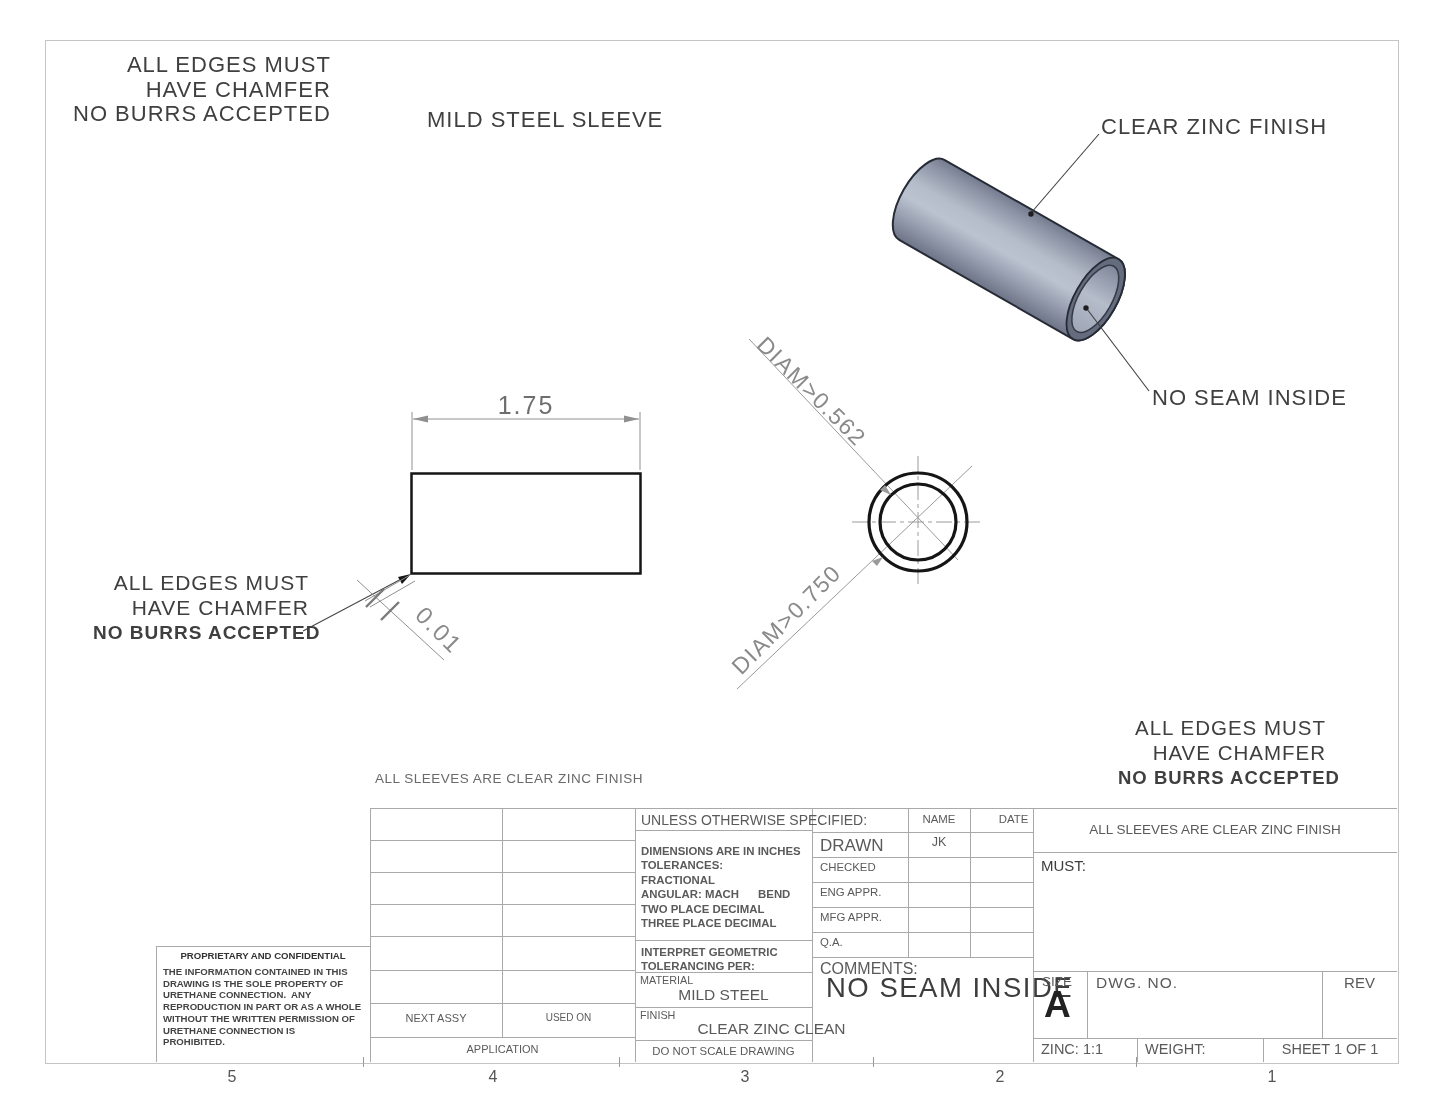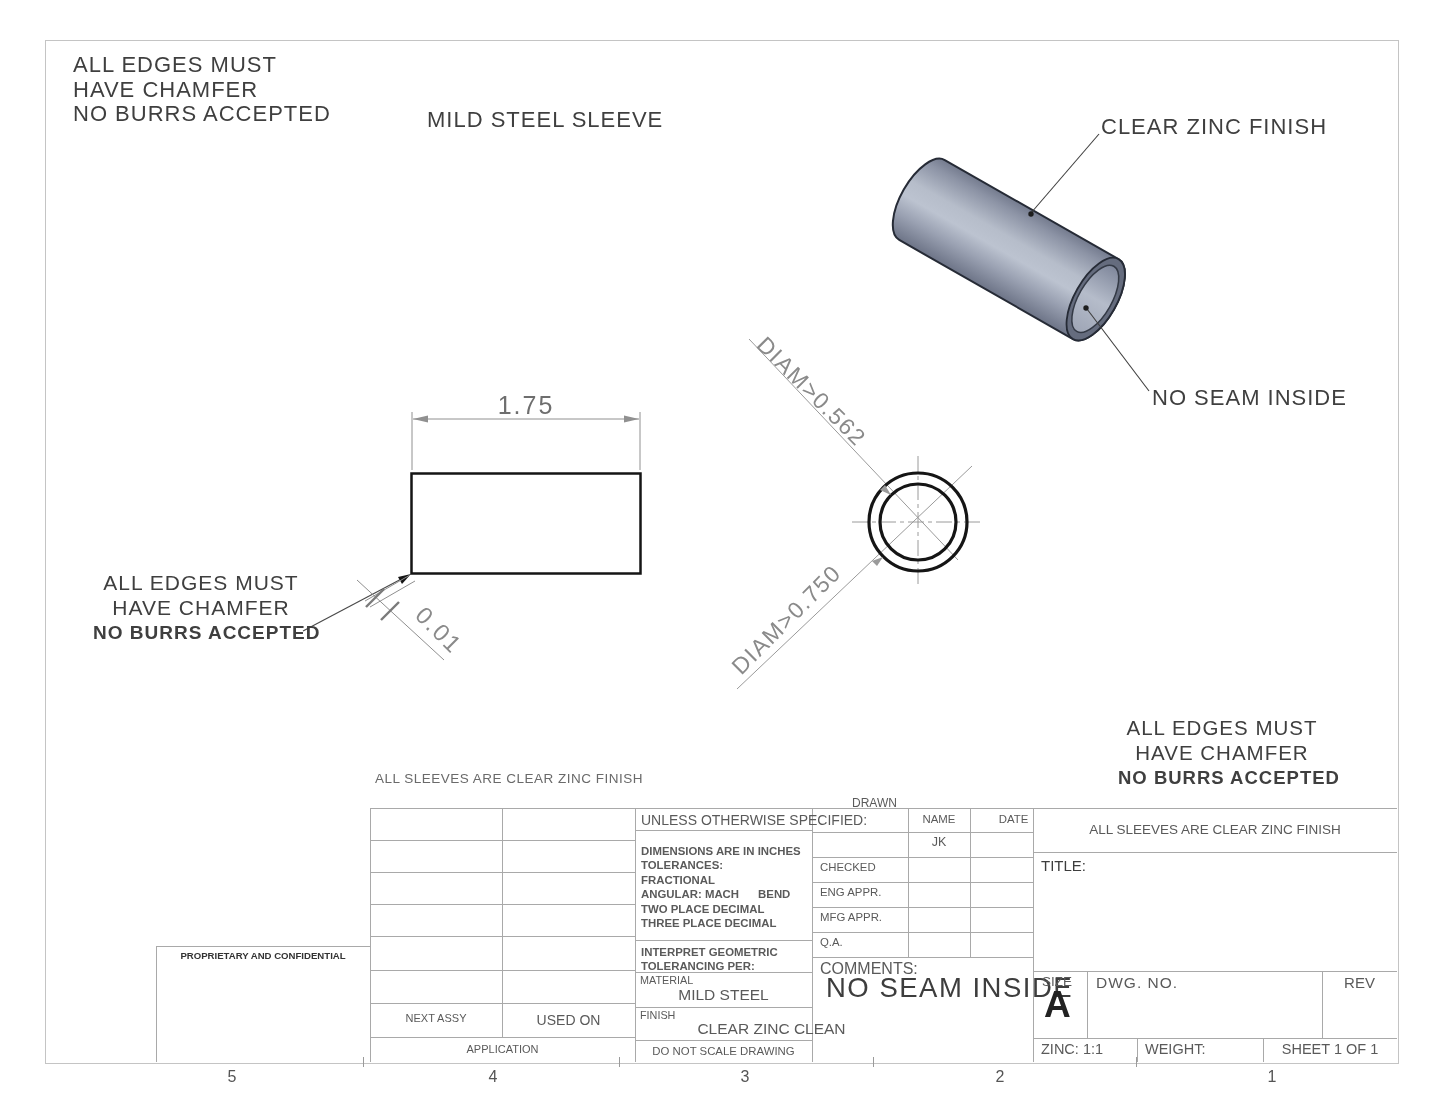--- a/index.html
+++ b/index.html
@@ -2,21 +2,21 @@
 <html><head>
 <meta charset="utf-8">
 <style>
   html,body{margin:0;padding:0;background:#ffffff;}
   .sheet{position:relative;width:1445px;height:1117px;background:#fff;
          font-family:"Liberation Sans",sans-serif;color:#3d3d3d;overflow:hidden;}
   .border-rect{position:absolute;left:45px;top:40px;width:1352px;height:1022px;
                border:1px solid #c4c4c4;}
   svg{position:absolute;left:0;top:0;}
   .ann{position:absolute;letter-spacing:1px;color:#3f3f3f;}
-  .ann div{white-space:nowrap;}
+  .ann div{white-space:nowrap;text-align:right;}
   .hl,.vl{position:absolute;background:#a9a9a9;}
   .hl{height:1px;}
   .vl{width:1px;}
   .tick{position:absolute;width:1px;height:10px;background:#9a9a9a;}
   .lbl{position:absolute;color:#5a5a5a;white-space:nowrap;}
   .ctr{text-align:center;}
   .pre{white-space:pre-wrap;font-weight:bold;}
   .bold{font-weight:bold;}
   .zone{position:absolute;width:40px;text-align:center;font-size:16px;color:#555;}
 </style>
@@ -175,47 +175,54 @@
 TOLERANCING PER:</div>
   <div class="lbl" style="left:640px;top:974px;font-size:10.8px;">MATERIAL</div>
   <div class="lbl ctr" style="left:635px;top:986px;width:177px;font-size:15.5px;">MILD STEEL</div>
   <div class="lbl" style="left:640px;top:1009px;font-size:10.8px;">FINISH</div>
   <div class="lbl ctr" style="left:635px;top:1020px;width:177px;font-size:15.5px;margin-left:48px;">CLEAR ZINC CLEAN</div>
   <div class="lbl ctr" style="left:635px;top:1045px;width:177px;font-size:11.4px;">DO NOT SCALE DRAWING</div>
 
   <div class="lbl ctr" style="left:908px;top:813px;width:62px;font-size:11.4px;">NAME</div>
   <div class="lbl ctr" style="left:970px;top:813px;width:63px;font-size:11.4px;padding-left:12px;">DATE</div>
 
-  <div class="lbl" style="left:820px;top:796px;font-size:12px;margin-left:32px;">DRAWN</div>
+  <div class="lbl" style="left:820px;top:836px;font-size:17px;">DRAWN</div>
   <div class="lbl ctr" style="left:908px;top:835px;width:62px;font-size:12.5px;">JK</div>
   <div class="lbl" style="left:820px;top:861px;font-size:11.4px;">CHECKED</div>
   <div class="lbl" style="left:820px;top:886px;font-size:11.4px;">ENG APPR.</div>
   <div class="lbl" style="left:820px;top:911px;font-size:11.4px;">MFG APPR.</div>
   <div class="lbl" style="left:820px;top:936px;font-size:11.4px;">Q.A.</div>
 
   <div class="lbl" style="left:820px;top:960px;font-size:16px;">COMMENTS:</div>
   <div class="lbl" style="left:826px;top:972px;font-size:27.5px;letter-spacing:1.5px;color:#3d3d3d;">NO SEAM INSIDE</div>
 
   <div class="lbl ctr" style="left:370px;top:1012px;width:132px;font-size:11px;">NEXT ASSY</div>
-  <div class="lbl ctr" style="left:502px;top:1012px;width:133px;font-size:14px;">USED ON</div>
+  <div class="lbl ctr" style="left:502px;top:1012px;width:133px;font-size:10px;">USED ON</div>
   <div class="lbl ctr" style="left:370px;top:1043px;width:265px;font-size:11px;">APPLICATION</div>
 
   <div class="lbl ctr" style="left:1033px;top:822px;width:364px;font-size:13.5px;">ALL SLEEVES ARE CLEAR ZINC FINISH</div>
-  <div class="lbl" style="left:1041px;top:857px;font-size:15px;color:#3d3d3d;">TITLE:</div>
+  <div class="lbl" style="left:1041px;top:857px;font-size:15px;color:#3d3d3d;">MUST:</div>
 
   <div class="lbl" style="left:1042px;top:974px;font-size:13.5px;">SIZE</div>
   <div class="lbl bold" style="left:1044px;top:984px;font-size:37px;color:#222;">A</div>
   <div class="lbl" style="left:1096px;top:974px;font-size:15.5px;letter-spacing:1px;">DWG.  NO.</div>
   <div class="lbl ctr" style="left:1322px;top:974px;width:75px;font-size:15px;">REV</div>
 
   <div class="lbl" style="left:1041px;top:1041px;font-size:14.5px;">ZINC: 1:1</div>
   <div class="lbl" style="left:1145px;top:1041px;font-size:14.5px;">WEIGHT:</div>
   <div class="lbl ctr" style="left:1263px;top:1041px;width:134px;font-size:14.5px;">SHEET 1 OF 1</div>
 
   <div class="lbl ctr bold" style="left:156px;top:950px;width:214px;font-size:9.6px;color:#333;">PROPRIETARY AND CONFIDENTIAL</div>
+  <div class="lbl pre" style="left:163px;top:966px;font-size:9.6px;line-height:11.7px;color:#444;white-space:pre-wrap;">THE INFORMATION CONTAINED IN THIS
+DRAWING IS THE SOLE PROPERTY OF
+URETHANE CONNECTION.  ANY
+REPRODUCTION IN PART OR AS A WHOLE
+WITHOUT THE WRITTEN PERMISSION OF
+URETHANE CONNECTION IS
+PROHIBITED.</div>
 
   <div class="tick" style="left:363px;top:1057px;"></div>
   <div class="tick" style="left:619px;top:1057px;"></div>
   <div class="tick" style="left:873px;top:1057px;"></div>
   <div class="tick" style="left:1136px;top:1057px;"></div>
 
   <div class="zone" style="left:212px;top:1068px;">5</div>
   <div class="zone" style="left:473px;top:1068px;">4</div>
   <div class="zone" style="left:725px;top:1068px;">3</div>
   <div class="zone" style="left:980px;top:1068px;">2</div>

